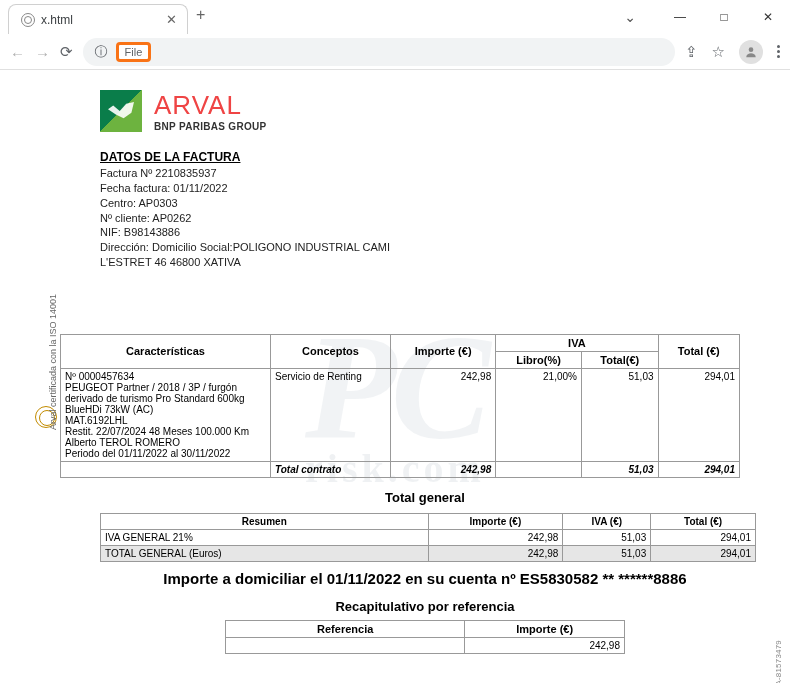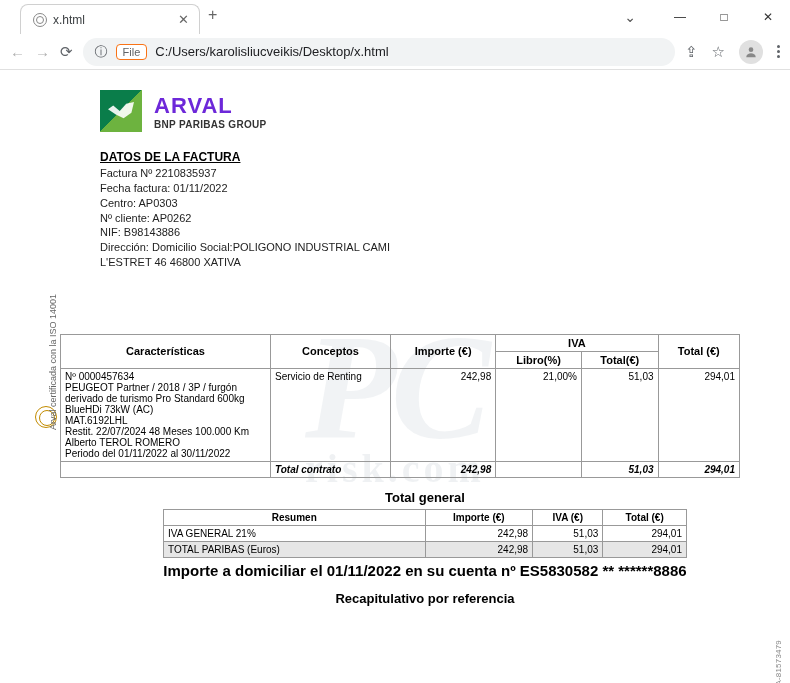--- a/index.html
+++ b/index.html
@@ -1,64 +1,64 @@
 <!DOCTYPE html>
 <html><head>
 <meta charset="utf-8">
 <style>
 * { margin:0; padding:0; box-sizing:border-box; }
 body { font-family: Arial, sans-serif; background:#fff; width:790px; height:683px; overflow:hidden; position:relative; }
 
 
 .titlebar { height:34px; background:#fff; display:flex; align-items:flex-end; border-bottom:none; }
-.tab { display:flex; align-items:center; gap:6px; background:#fff; height:30px; padding:0 10px 0 12px; border-radius:8px 8px 0 0; margin-left:20px; font-size:12px; color:#3c4043; border:1px solid #d0d0d0; border-bottom:none; min-width:180px; }
+.tab { display:flex; align-items:center; gap:6px; background:#fff; height:30px; padding:0 10px 0 12px; border-radius:8px 8px 0 0; margin-left:8px; font-size:12px; color:#3c4043; border:1px solid #d0d0d0; border-bottom:none; min-width:180px; }
 .tab .favicon { width:14px; height:14px; border:1px solid #888; border-radius:50%; display:flex; align-items:center; justify-content:center; }
 .tab .favicon::before { content:""; width:6px; height:6px; border:1px solid #888; border-radius:50%; }
 .tab .close { margin-left:auto; color:#666; font-size:13px; }
 .newtab { margin-left:8px; color:#666; font-size:16px; align-self:center; padding-bottom:4px; }
 .winctrl { margin-left:auto; display:flex; gap:0; }
 .winctrl div { width:44px; height:34px; display:flex; align-items:center; justify-content:center; color:#333; font-size:12px; }
 .winctrl .chev { font-size:14px; color:#555; margin-right:6px;}
 .addrbar { height:36px; background:#fff; display:flex; align-items:center; padding:0 10px; gap:10px; border-bottom:1px solid #e0e0e0; }
 .navico { color:#5f6368; font-size:15px; }
 .navico.disabled { color:#b0b0b0; }
 .urlbox { flex:1; height:28px; background:#f1f3f4; border-radius:14px; display:flex; align-items:center; padding:0 12px; gap:8px; font-size:13px; color:#5f6368; }
-.urlbox .file-chip { background:#fff; padding:1px 6px; border-radius:4px; font-size:11px; color:#5f6368; border:1px solid #f97316;}
+.urlbox .file-chip { background:#fff; padding:1px 6px; border-radius:4px; font-size:11px; color:#5f6368; border:3px solid #f97316;}
 .urlbox .urltext { color:#202124; }
 .rico { display:flex; gap:14px; align-items:center; }
 .rico span { color:#5f6368; font-size:15px; }
 .avatar { width:24px; height:24px; border-radius:50%; background:#e0e0e0; display:flex; align-items:center; justify-content:center; }
 .dots { display:flex; flex-direction:column; gap:2px; }
 .dots i { width:3px; height:3px; background:#5f6368; border-radius:50%; }
 
 
 .page { position:relative; padding:20px 40px 0 100px; }
 .logo { display:flex; align-items:center; gap:12px; margin-bottom:18px; }
 .logo-sq { width:42px; height:42px; background:linear-gradient(135deg,#0a7d4a 0%,#0a7d4a 50%,#6db33f 50%,#6db33f 100%); position:relative; }
 .logo-sq::before { content:""; position:absolute; left:8px; top:12px; width:26px; height:18px; background:#fff; clip-path:polygon(0 40%, 20% 20%, 45% 50%, 70% 10%, 100% 0%, 90% 60%, 60% 90%, 30% 70%); opacity:.9; }
-.logo-txt .brand { font-size:22px; font-weight:bold; color:#6d28d9; letter-spacing:1px; }
+.logo-txt .brand { font-size:26px; font-weight:normal; color:#ef4444; letter-spacing:1px; }
 .logo-txt .sub { font-size:10px; color:#333; font-weight:bold; letter-spacing:.3px; }
 
 .datos-h { font-size:12px; font-weight:bold; text-decoration:underline; margin-bottom:2px; }
 .datos p { font-size:11px; color:#222; line-height:1.35; }
 
 .gap { height:64px; }
 
 table { border-collapse:collapse; width:640px; font-size:10px; }
 table th, table td { border:1px solid #999; padding:2px 4px; }
 th { font-weight:bold; font-size:11px; text-align:center; }
 .t1 .car-col { width:210px; }
 .t1 .con-col { width:120px; }
 .t1 td.num { text-align:right; }
 .t1 .desc td { vertical-align:top; height:64px; }
 .t1 .tot td { font-weight:bold;font-style:italic; }
 
 .section-title { text-align:center; font-weight:bold; font-size:13px; margin:12px 0 4px; }
 
-.t2 { margin:0 auto; width:524px; }
+.t2 { margin:8px auto; width:656px; }
 .t2 th,.t2 td { font-size:10px; }
 .t2 td.num { text-align:right; }
 .t2 .shade td { background:#e6e6e6; }
 .domicil { text-align:center; font-size:15px; font-weight:bold; margin-top:4px; }
 
 .t3 { margin:6px auto 0; width:400px; }
 .t3 td.num { text-align:right; }
 
 
 .side-left { position:absolute; left:48px; top:430px; transform:rotate(-90deg); transform-origin:left top; font-size:9px; color:#666; white-space:nowrap; }
@@ -88,21 +88,20 @@
   </div>
 </div>
 
 <div class="addrbar">
   <span class="navico disabled">←</span>
   <span class="navico disabled">→</span>
   <span class="navico">⟳</span>
   <div class="urlbox">
     <span>ⓘ</span>
     <span class="file-chip">File</span>
-    <span class="urltext">C:/Users/karolisliucveikis/Desktop/x.html</span>
   </div>
   <div class="rico">
     <span>⇪</span>
     <span>☆</span>
     <span class="avatar">
         <svg width="14" height="14" viewBox="0 0 24 24" fill="#888">
           <circle cx="12" cy="8" r="4"></circle>
           <path d="M4 20c0-4 4-6 8-6s8 2 8 6v1H4z"></path>
         </svg>
       </span>
@@ -185,27 +184,39 @@
       <th>IVA (€)</th>
       <th>Total (€)</th>
     </tr>
     <tr>
       <td>IVA GENERAL 21%</td>
       <td class="num">242,98</td>
       <td class="num">51,03</td>
       <td class="num">294,01</td>
     </tr>
     <tr class="shade">
-      <td>TOTAL PARIBAS (Euros)</td>
+      <td>TOTAL GENERAL (Euros)</td>
       <td class="num">242,98</td>
       <td class="num">51,03</td>
       <td class="num">294,01</td>
     </tr>
   </tbody>
     </table>
   <div class="domicil">Importe a domiciliar el 01/11/2022 en su cuenta nº ES5830582 ** ******8886</div>
 
   <div class="section-title">Recapitulativo por referencia</div>
+  <table class="t3">
+    <tbody>
+        <tr>
+      <th style="width:60%">Referencia</th>
+      <th>Importe (€)</th>
+    </tr>
+    <tr>
+      <td></td>
+      <td class="num">242,98</td>
+    </tr>
+  </tbody>
+    </table>
 </div>
 
 <div class="badge"></div>
 <div class="side-left">Arval certificada con la ISO 14001</div>
 <div class="side-right">Registro Mercantil de Madrid, Tomo 11.617, Libro 0, Folio 166, Sección 8, Hoja M-182446, Inscripción 1ª - C.I.F. A-81573479</div>
 
 </body></html>

